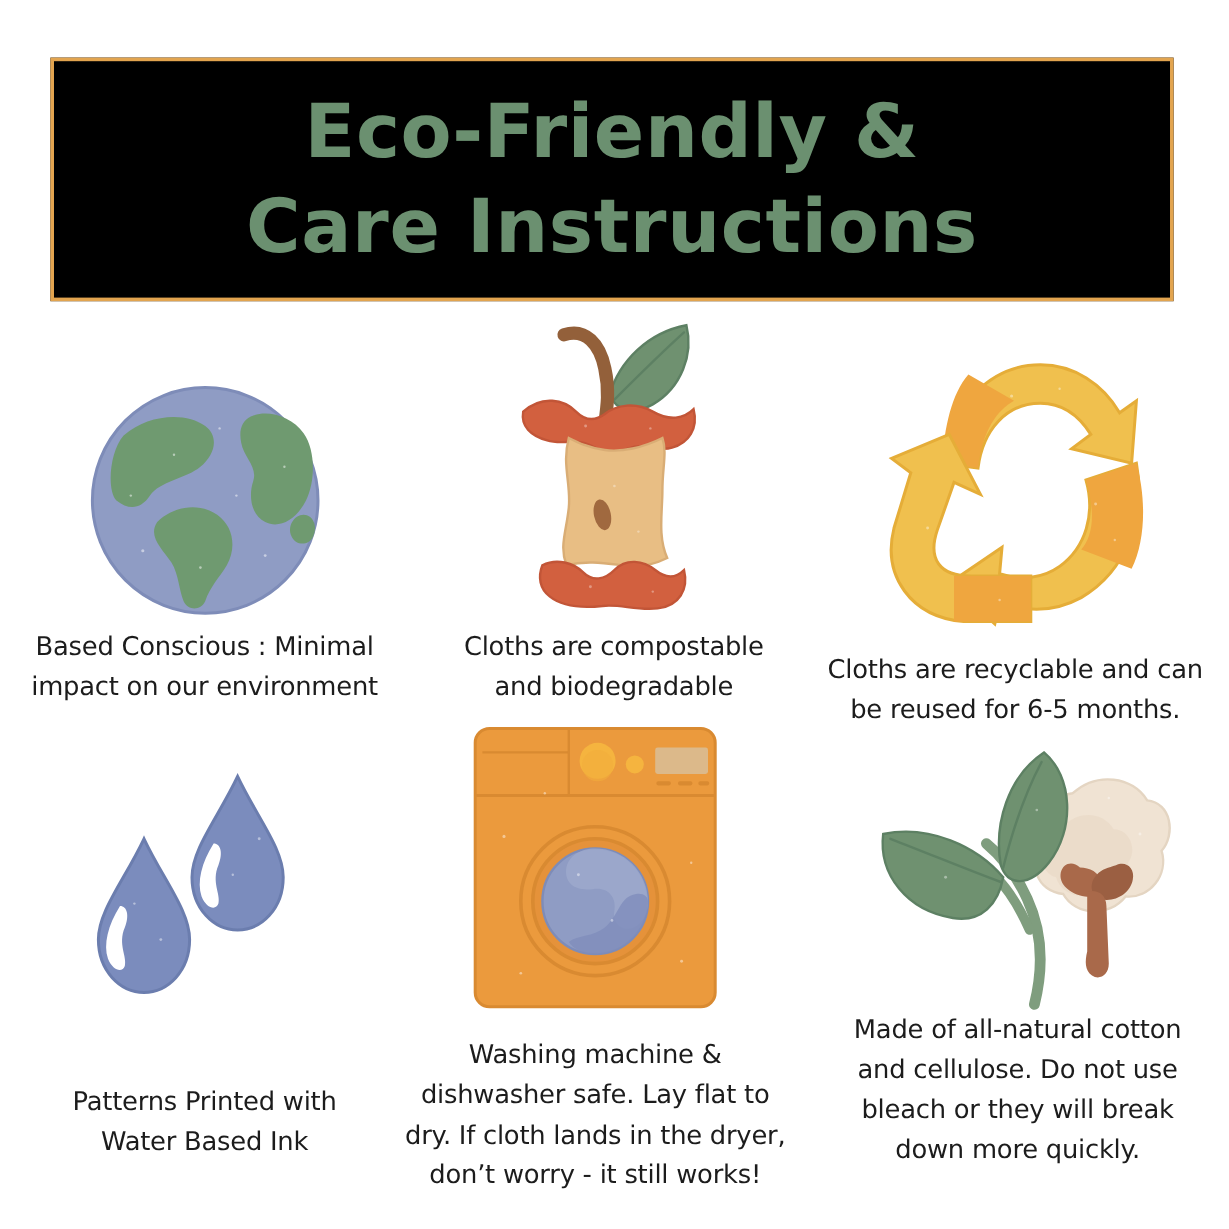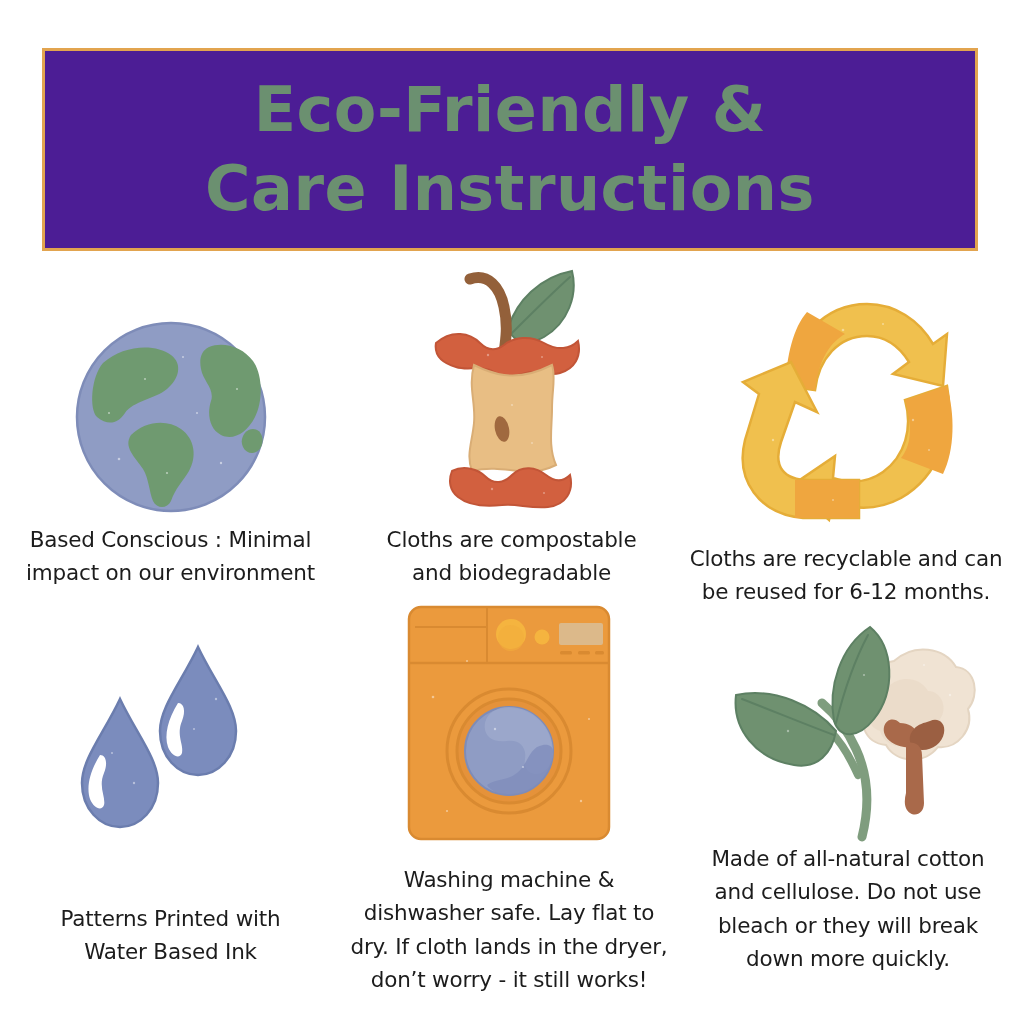--- a/index.html
+++ b/index.html
@@ -23,21 +23,21 @@
     left: 42px;
     top: 48px;
     width: 936px;
     height: 203px;
     border: 3px solid #e2a44f;
     box-sizing: border-box;
     display: flex;
     flex-direction: column;
     align-items: center;
     justify-content: center;
-    background: #4c1d95;
+    background: #000000;
   }
   .title-line {
     color: #6b9070;
     font-family: "DejaVu Sans", sans-serif;
     font-weight: 700;
     font-size: 62px;
     line-height: 1.26;
     letter-spacing: 0.5px;
     white-space: nowrap;
     text-align: center;
@@ -73,21 +73,21 @@
     white-space: pre-line;
     margin-top: 6px;
   }
 
   
   #cell-earth      { left: 0px;   top: 40px;  width: 341px; }
   #cell-compost    { left: 341px; top: 0px;   width: 341px; }
   #cell-recycle    { left: 668px; top: 25px;  width: 356px; }
   
   #cell-ink        { left: 0px;   top: 360px; width: 341px; }
-  #cell-wash       { left: 335px; top: 340px; width: 348px; justify-content: center; }
+  #cell-wash       { left: 322px; top: 340px; width: 348px; justify-content: center; }
   #cell-cotton     { left: 672px; top: 370px; width: 352px; }
 
   #cell-earth   .cell-art { height: 222px; }
   #cell-compost .cell-art { height: 262px; }
   #cell-recycle .cell-art { height: 248px; }
   #cell-ink     .cell-art { height: 218px; }
   #cell-wash    .cell-art { height: 250px; }
   #cell-cotton  .cell-art { height: 215px; }
 
   #cell-ink    .cell-caption { margin-top: 69px; }
@@ -192,21 +192,21 @@
           <circle cx="110" cy="40" r="1.3"></circle>
             <circle cx="180" cy="130" r="1.2"></circle>
           <circle cx="40" cy="150" r="1.2"></circle>
             <circle cx="100" cy="210" r="1"></circle>
           <circle cx="150" cy="34" r="1"></circle>
             <circle cx="196" cy="160" r="1"></circle>
         </g>
       </svg>
     </div>
     <div class="cell-caption">Cloths are recyclable and can
-be reused for 6-12 months.</div>
+be reused for 6-5 months.</div>
   </div>
 
   <div class="feature-cell" id="cell-ink">
     <div class="cell-art">
       <svg width="190" height="200" viewBox="0 0 190 200">
 
         <g transform="translate(88,14)">
           <path d="M34 0 C50 34 72 60 72 84 C72 110 54 128 34 128 C14 128 -4 110 -4 84 C-4 60 18 34 34 0 Z" fill="#7b8cbd" stroke="#6b7dae" stroke-width="2.5"></path>
           <path d="M14 56 C4 72 0 88 4 100 C8 110 16 112 18 106 C20 98 12 88 18 74 C22 64 20 56 14 56 Z" fill="#ffffff"></path>
         </g>

